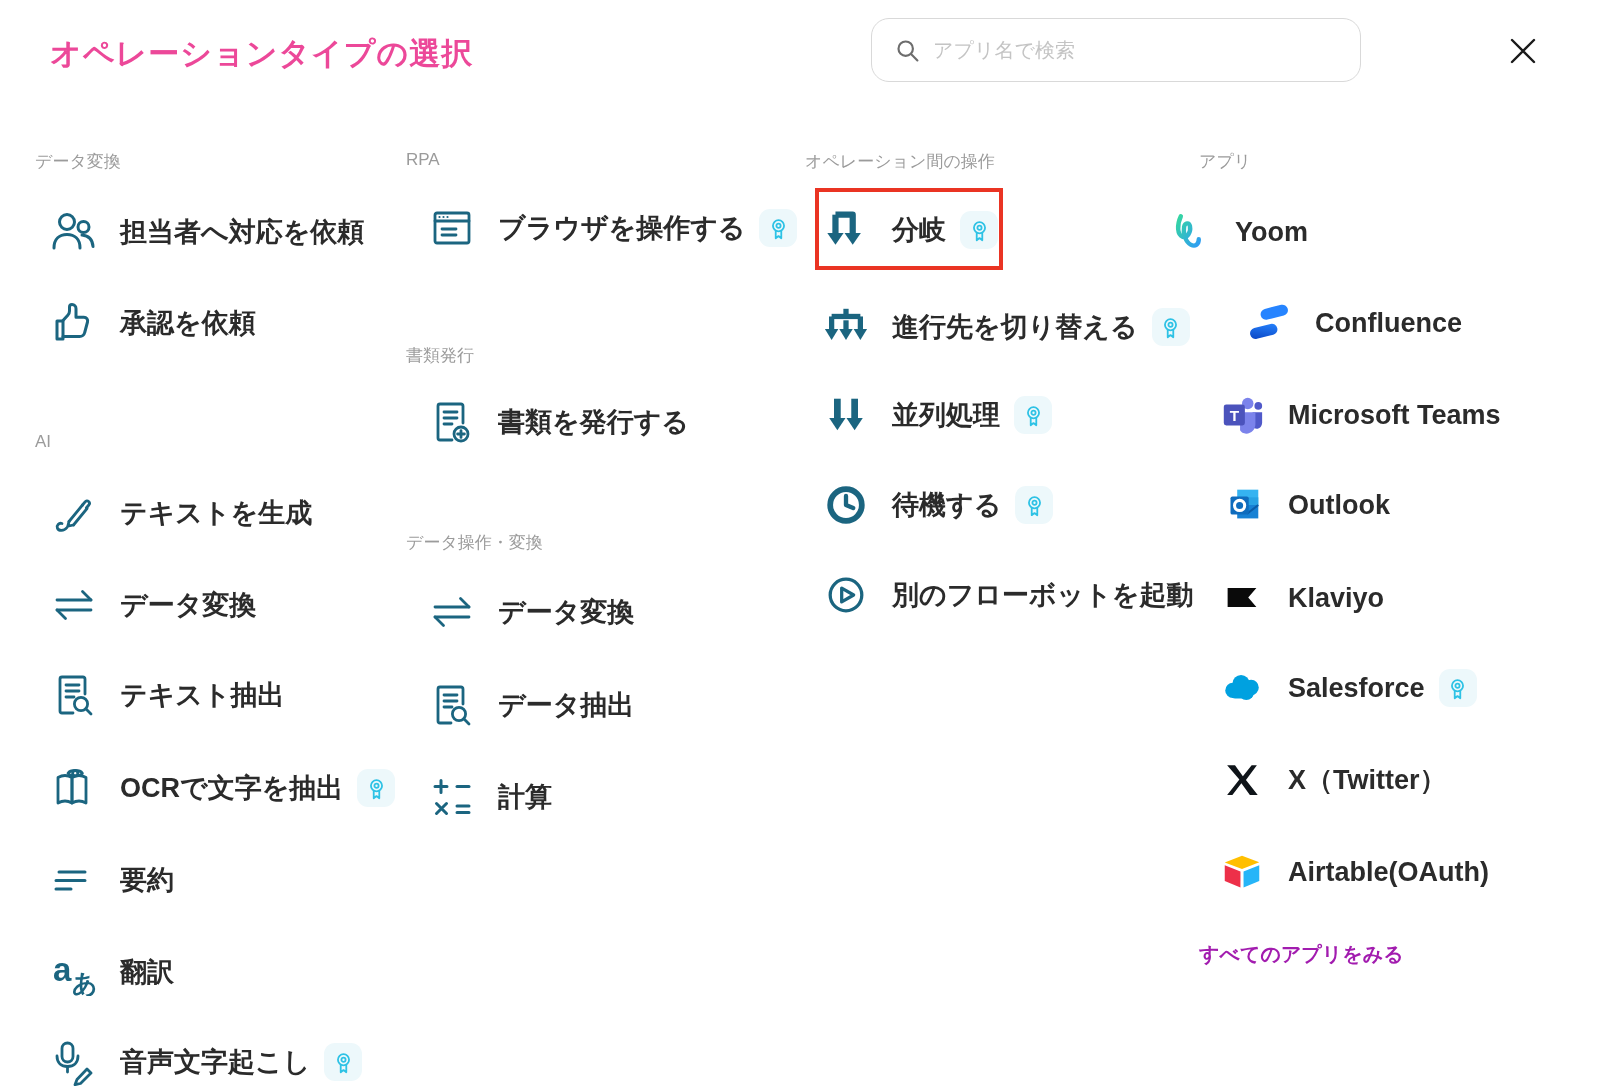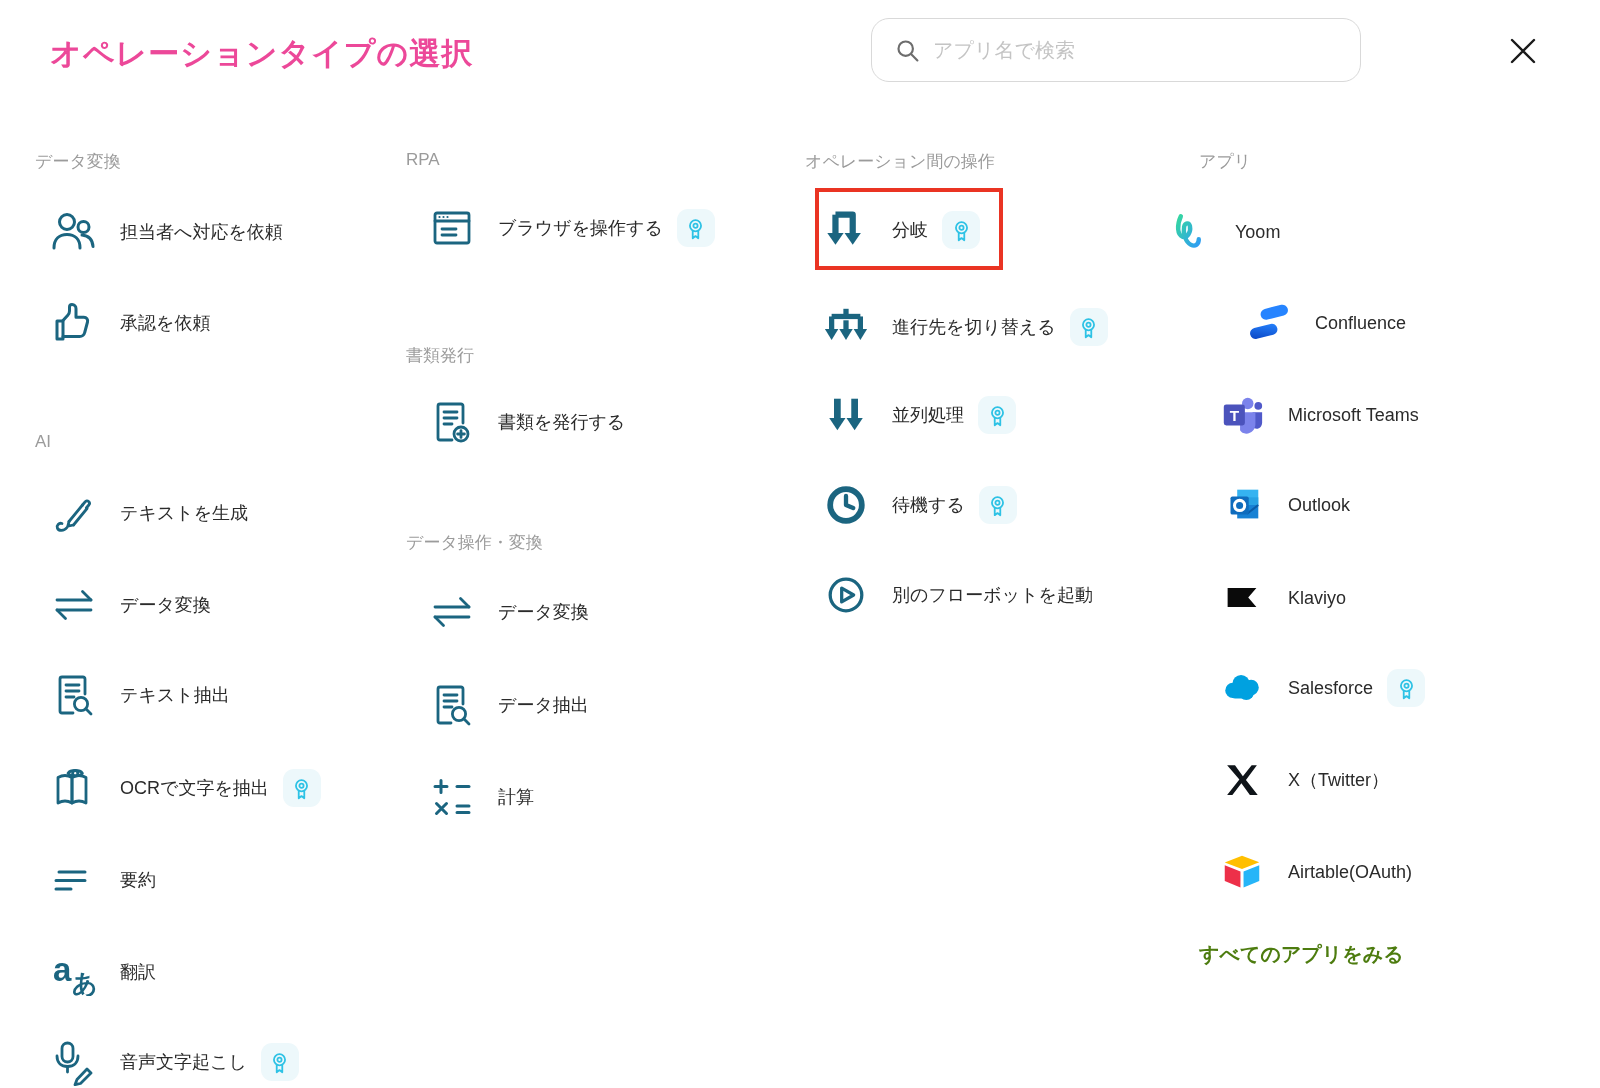--- a/index.html
+++ b/index.html
@@ -8,23 +8,23 @@
        font-family:"Liberation Sans","DejaVu Sans",sans-serif;color:#2b2b2b}
   .title{position:absolute;left:50px;top:33px;font-size:31px;font-weight:700;color:#ec4899;letter-spacing:1px}
   .search{position:absolute;left:871px;top:18px;width:490px;height:64px;background:#fff;
           border:1.5px solid #d9d9d9;border-radius:18px;display:flex;align-items:center;padding:0 22px;gap:12px}
   .search input{border:none;outline:none;flex:1;font-size:20px;color:#333;font-family:inherit;background:transparent}
   .search input::placeholder{color:#c4c4c4}
   .closebtn{position:absolute;left:1504px;top:32px;width:38px;height:38px;border:none;background:none;cursor:pointer;padding:4px}
   .sec{position:absolute;font-size:17px;color:#9b9b9b;white-space:nowrap}
   .item{position:absolute;display:flex;align-items:center;height:60px;cursor:pointer;white-space:nowrap}
   .oicon{width:48px;height:48px;flex:0 0 48px;display:flex;align-items:center;justify-content:center;margin-right:22px}
-  .label{font-size:18px;font-weight:400;color:#2b2b2b}
+  .label{font-size:27px;font-weight:700;color:#2b2b2b}
   .badge{width:38px;height:38px;border-radius:11px;background:#edf8fb;display:flex;align-items:center;justify-content:center;margin-left:14px;flex:0 0 38px}
-  .applink{position:absolute;font-size:20px;font-weight:700;color:#4d7c0f;cursor:pointer}
+  .applink{position:absolute;font-size:20px;font-weight:700;color:#a21caf;cursor:pointer}
   .hl{position:absolute;left:815px;top:188px;width:188px;height:82px;border:4px solid #ea3423;pointer-events:none}
   svg{display:block}
   svg text{font-family:inherit}
 </style>
 </head>
 <body>
 
 <h1 class="title">オペレーションタイプの選択</h1>
 
 <div class="search">

